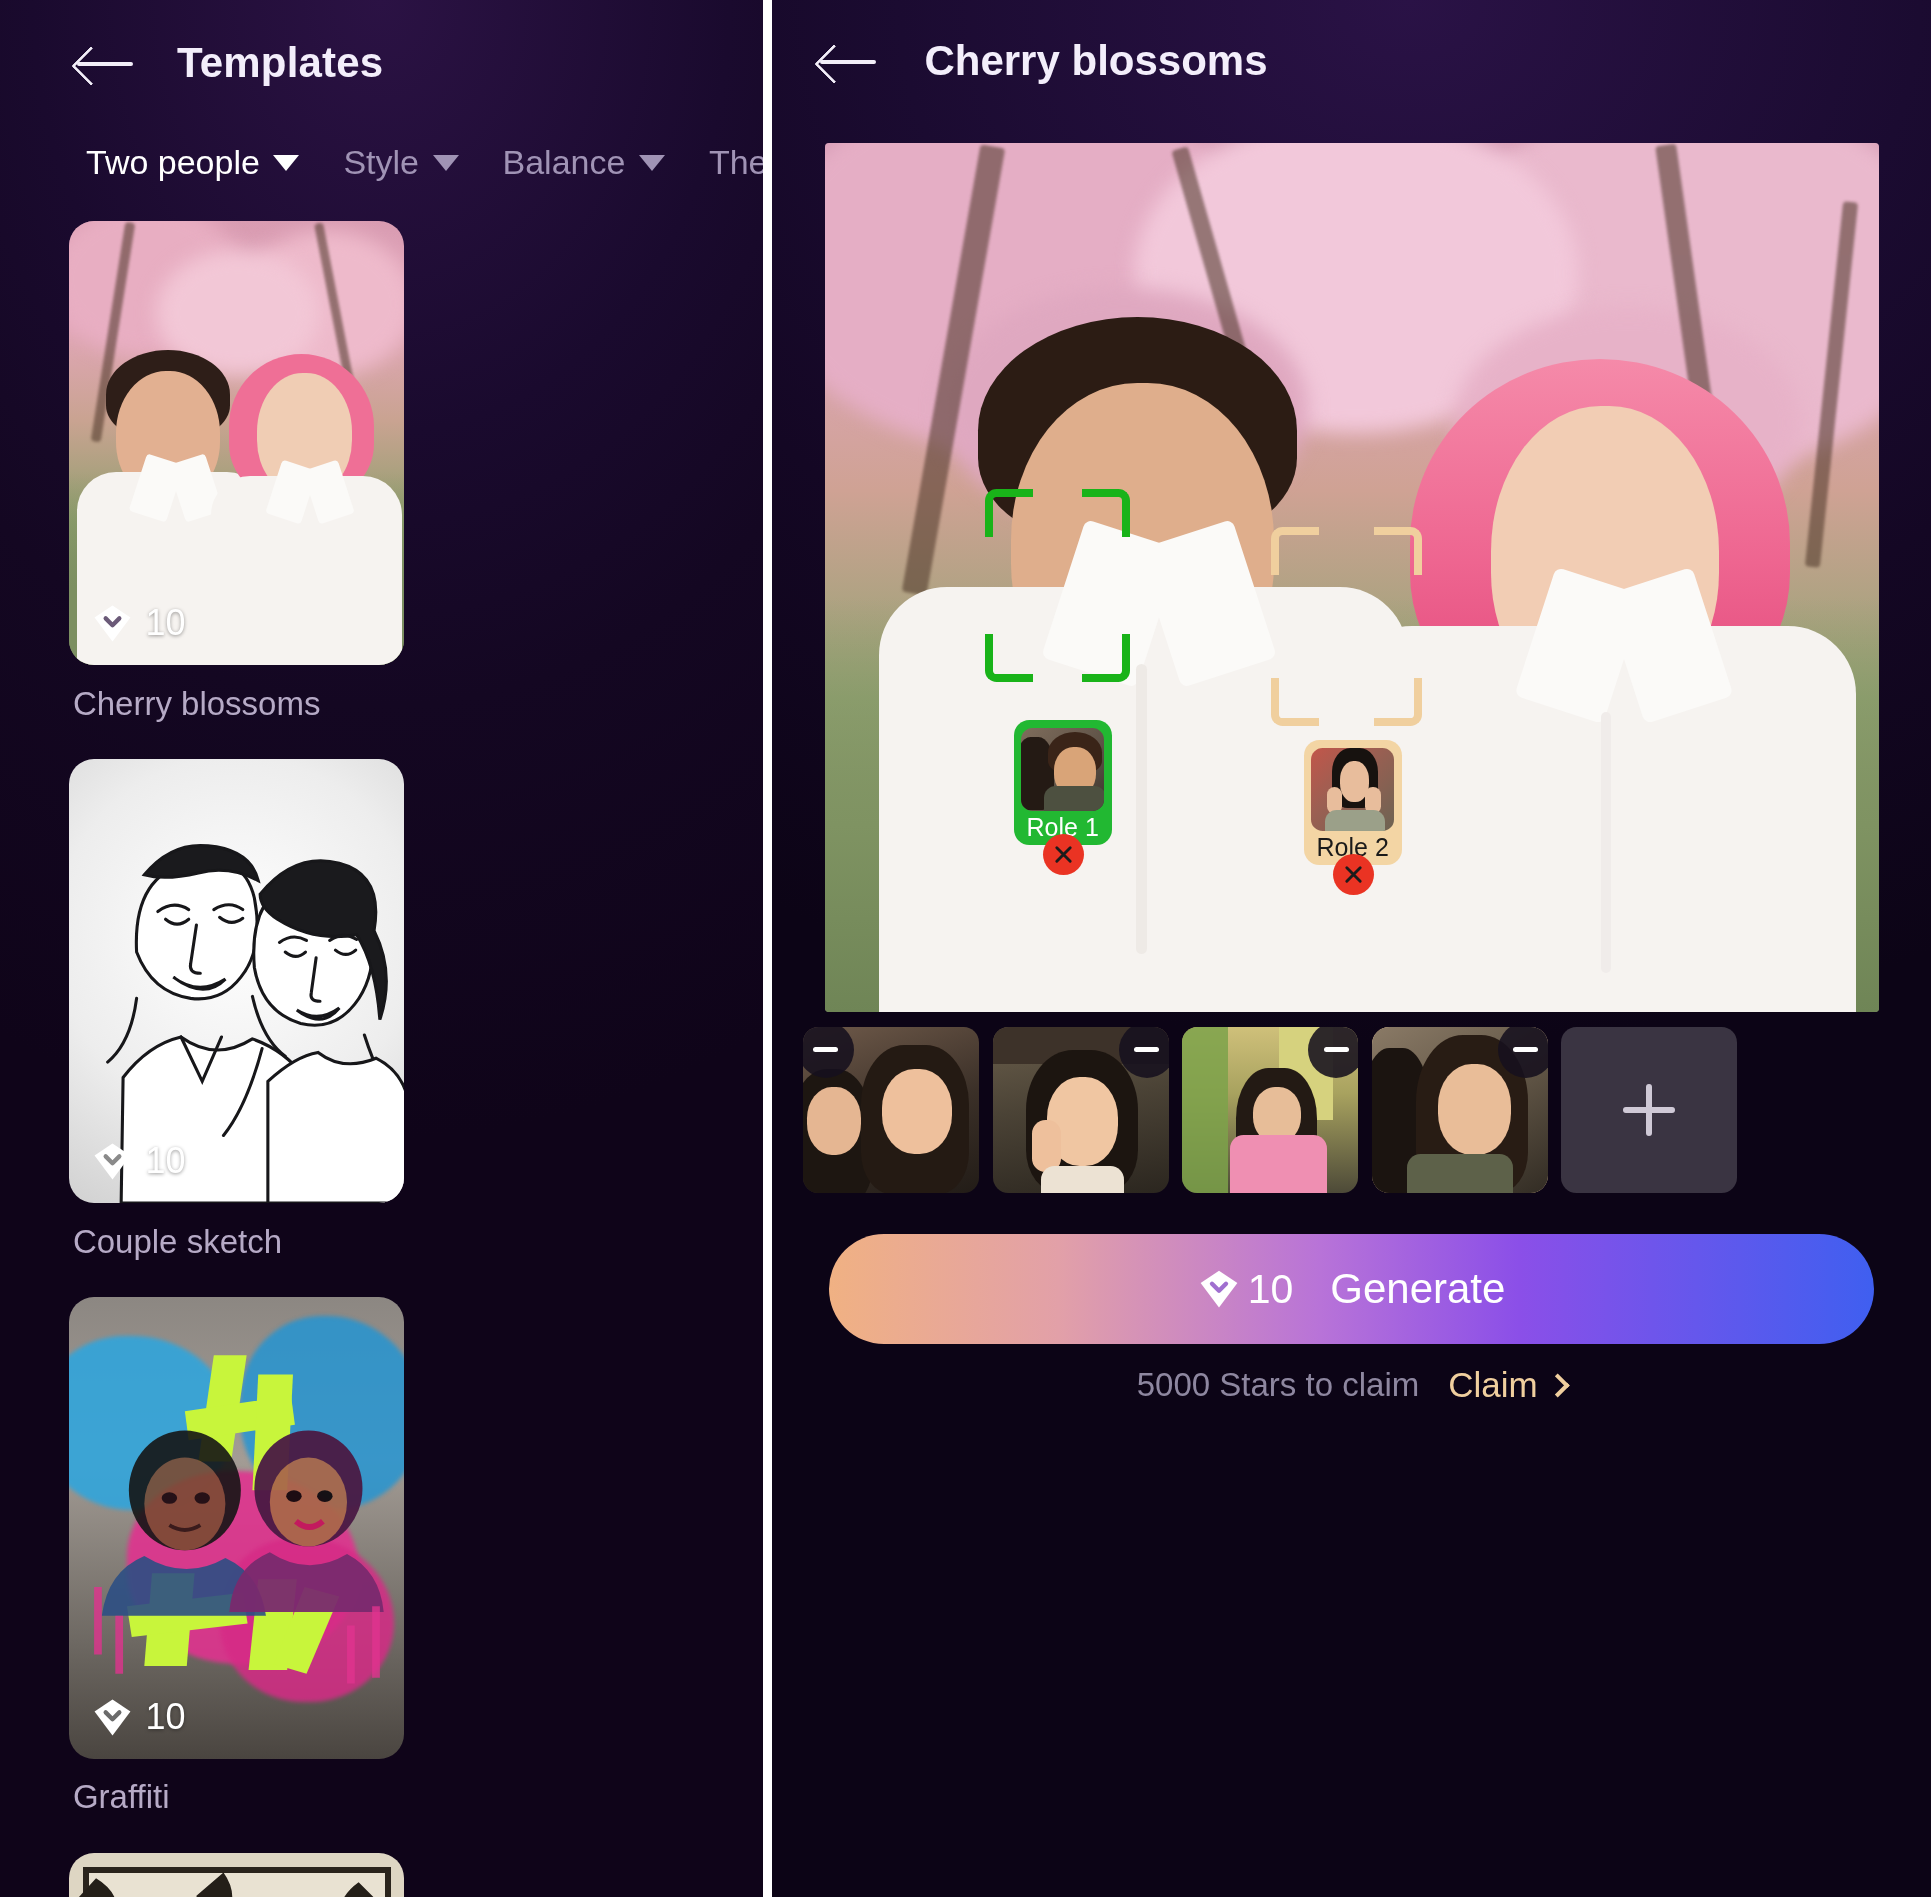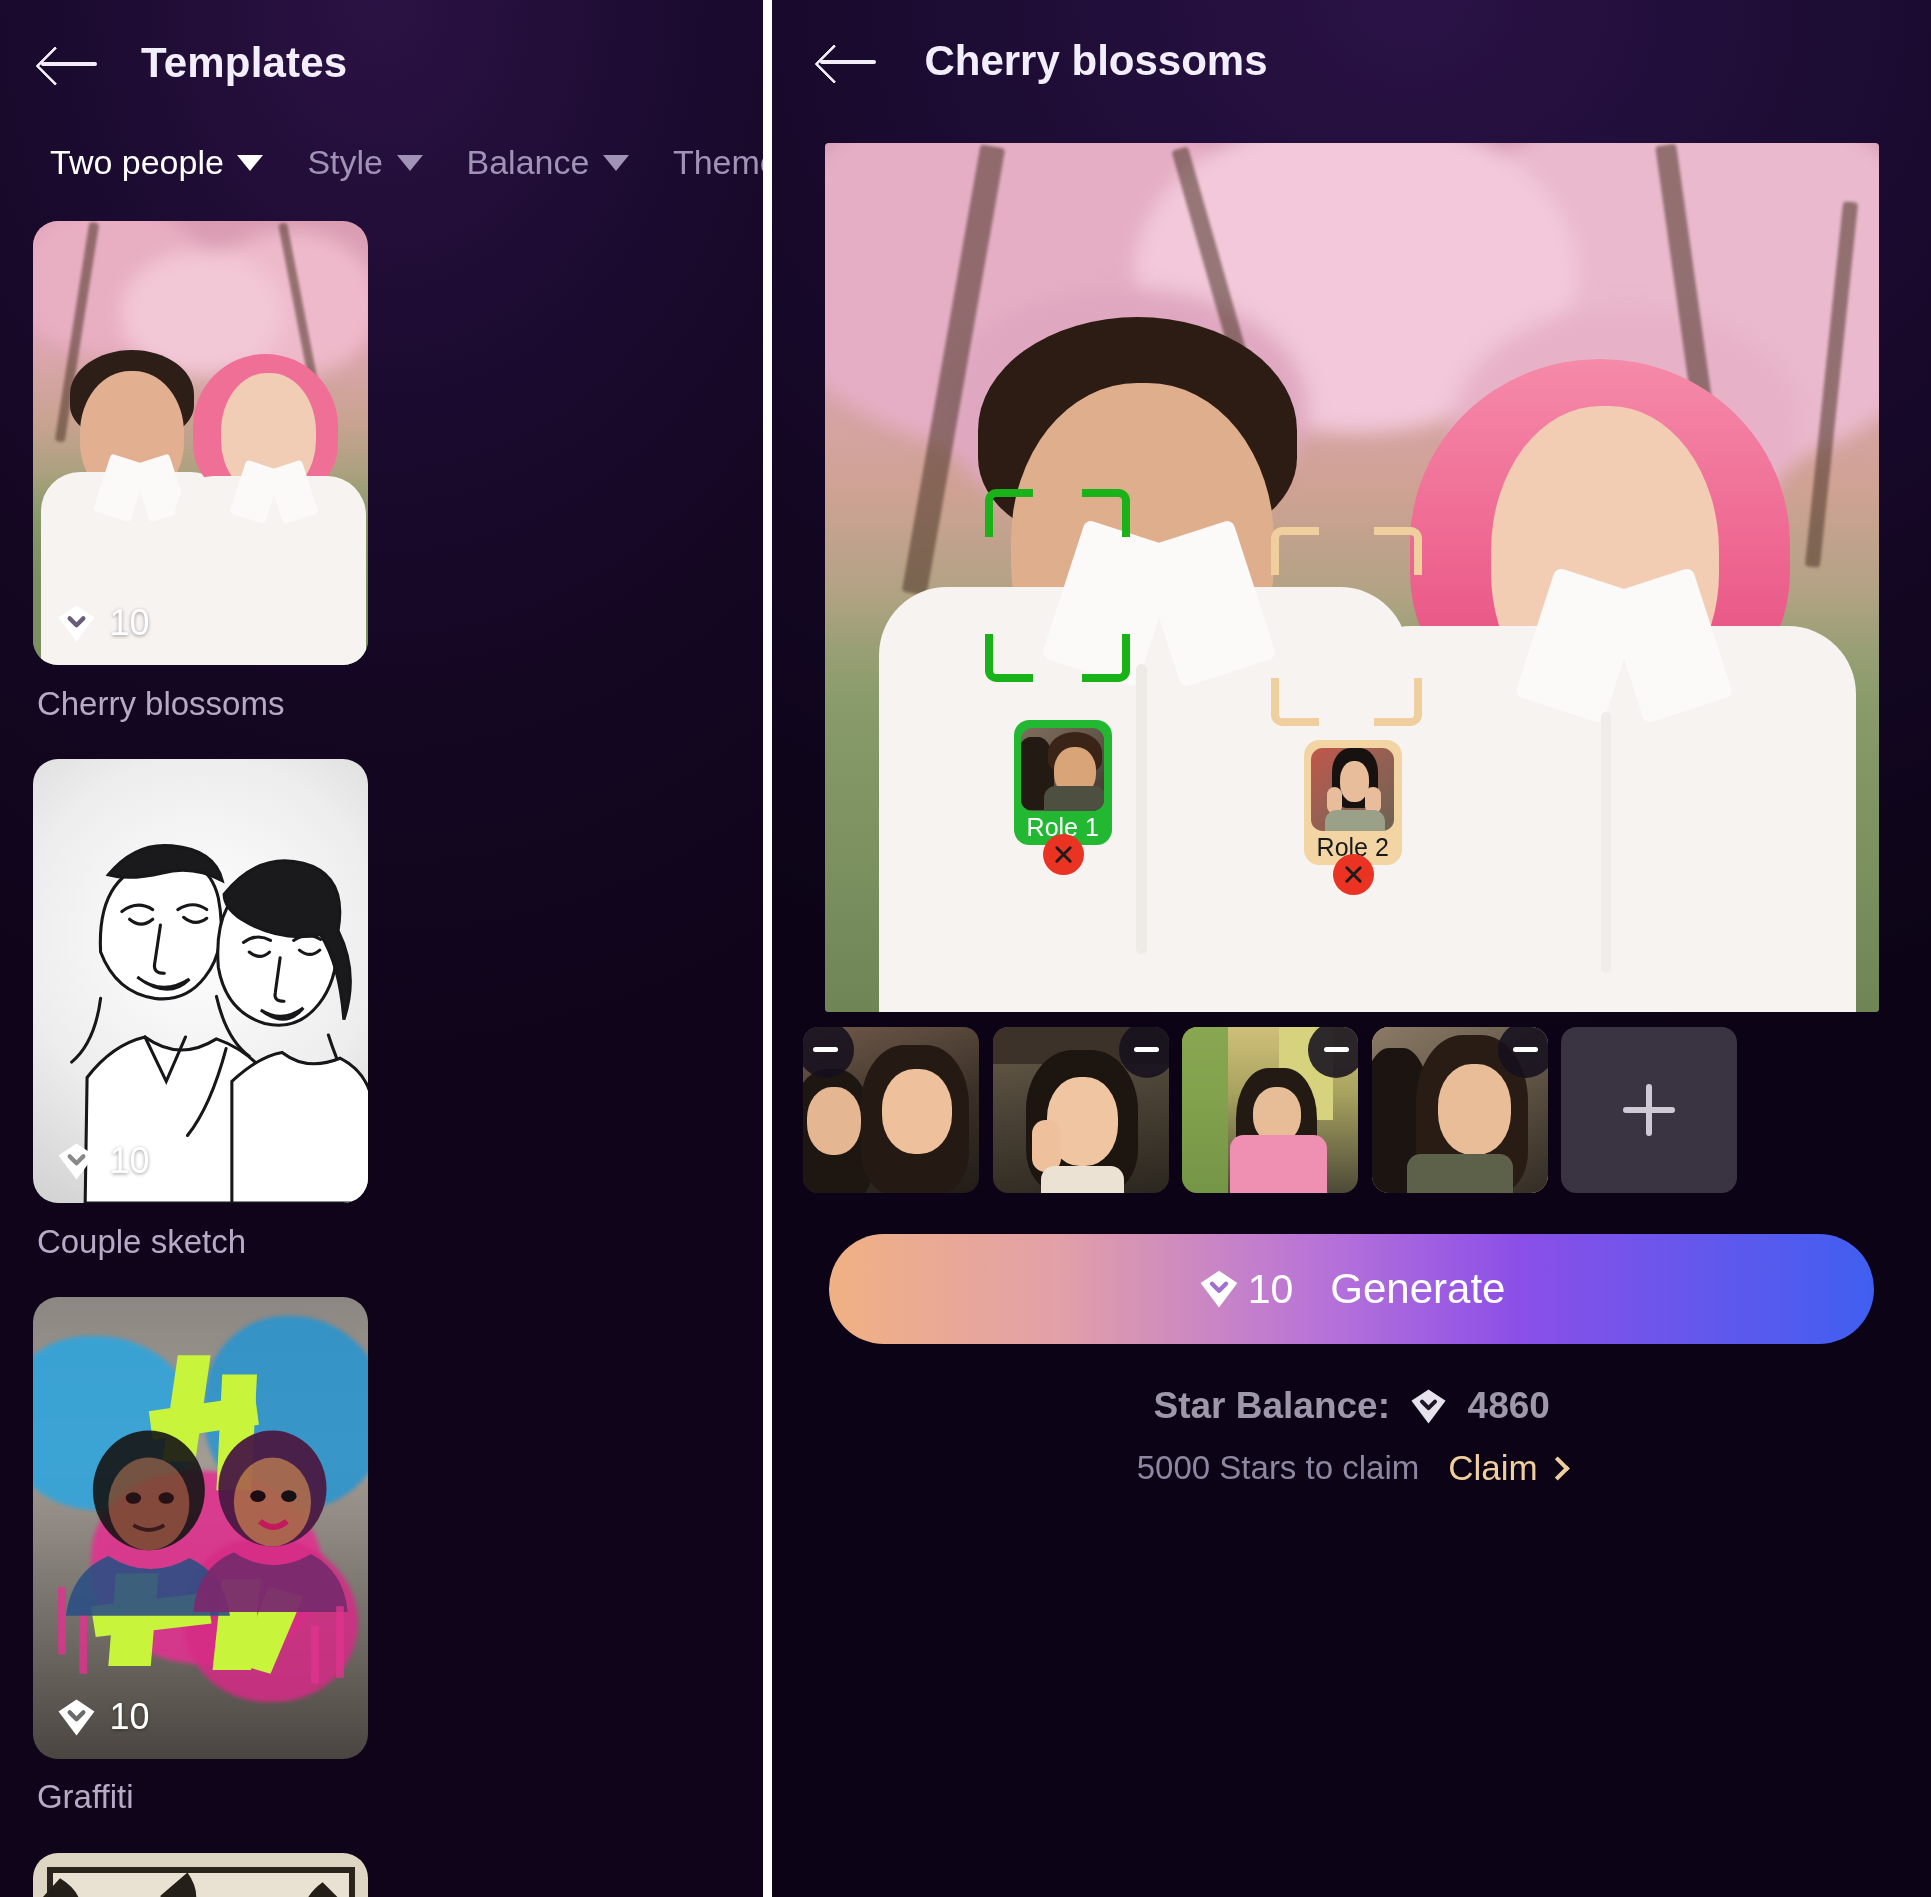--- a/index.html
+++ b/index.html
@@ -11,20 +11,21 @@
   }
   .screen { position: relative; width: 1931px; height: 1897px; display: flex; }
 
   
   .panel-left {
     position: relative;
     width: 763px; height: 1897px;
     background:
       radial-gradient(120% 60% at 50% 0%, #2b1244 0%, #1a0a2e 38%, #140722 62%, #0f0419 100%);
     overflow: hidden;
+    padding-left: 36px;
   }
   .divider {
     width: 9.7px; height: 1897px;
     background: #ffffff;
   }
   .panel-right {
     position: relative;
     width: 1159px; height: 1897px;
     background:
       radial-gradient(110% 55% at 55% 0%, #2a1246 0%, #1b0b31 40%, #140724 65%, #0c0416 100%);
@@ -505,28 +506,20 @@
     <div class="btn-generate">
       <svg class="gem" viewBox="0 0 48 48">
         <path d="M24 3 L45 17 L24 45 L3 17 Z" fill="#fff"></path>
         <path d="M16 18 L24 26 L32 18" stroke="#a06fd0" stroke-width="5" fill="none" stroke-linecap="round" stroke-linejoin="round"></path>
       </svg>
       <span class="gen-cost">10</span>
       <span class="gen-label">Generate</span>
     </div>
 
 
-    <div class="balance-row">
-      <span class="balance-label">Star Balance:</span>
-      <svg style="width:39px;height:39px;" viewBox="0 0 48 48">
-        <path d="M24 3 L45 17 L24 45 L3 17 Z" fill="#e6e2ec"></path>
-        <path d="M16 18 L24 26 L32 18" stroke="#1c1527" stroke-width="5" fill="none" stroke-linecap="round" stroke-linejoin="round"></path>
-      </svg>
-      <span class="balance-val">4860</span>
-    </div>
 
     <div class="claim-row">
       <span class="claim-note">5000 Stars to claim</span>
       <span class="claim-link">
         <span>Claim</span>
         <i class="chev"></i>
       </span>
     </div>
 
   </div>

